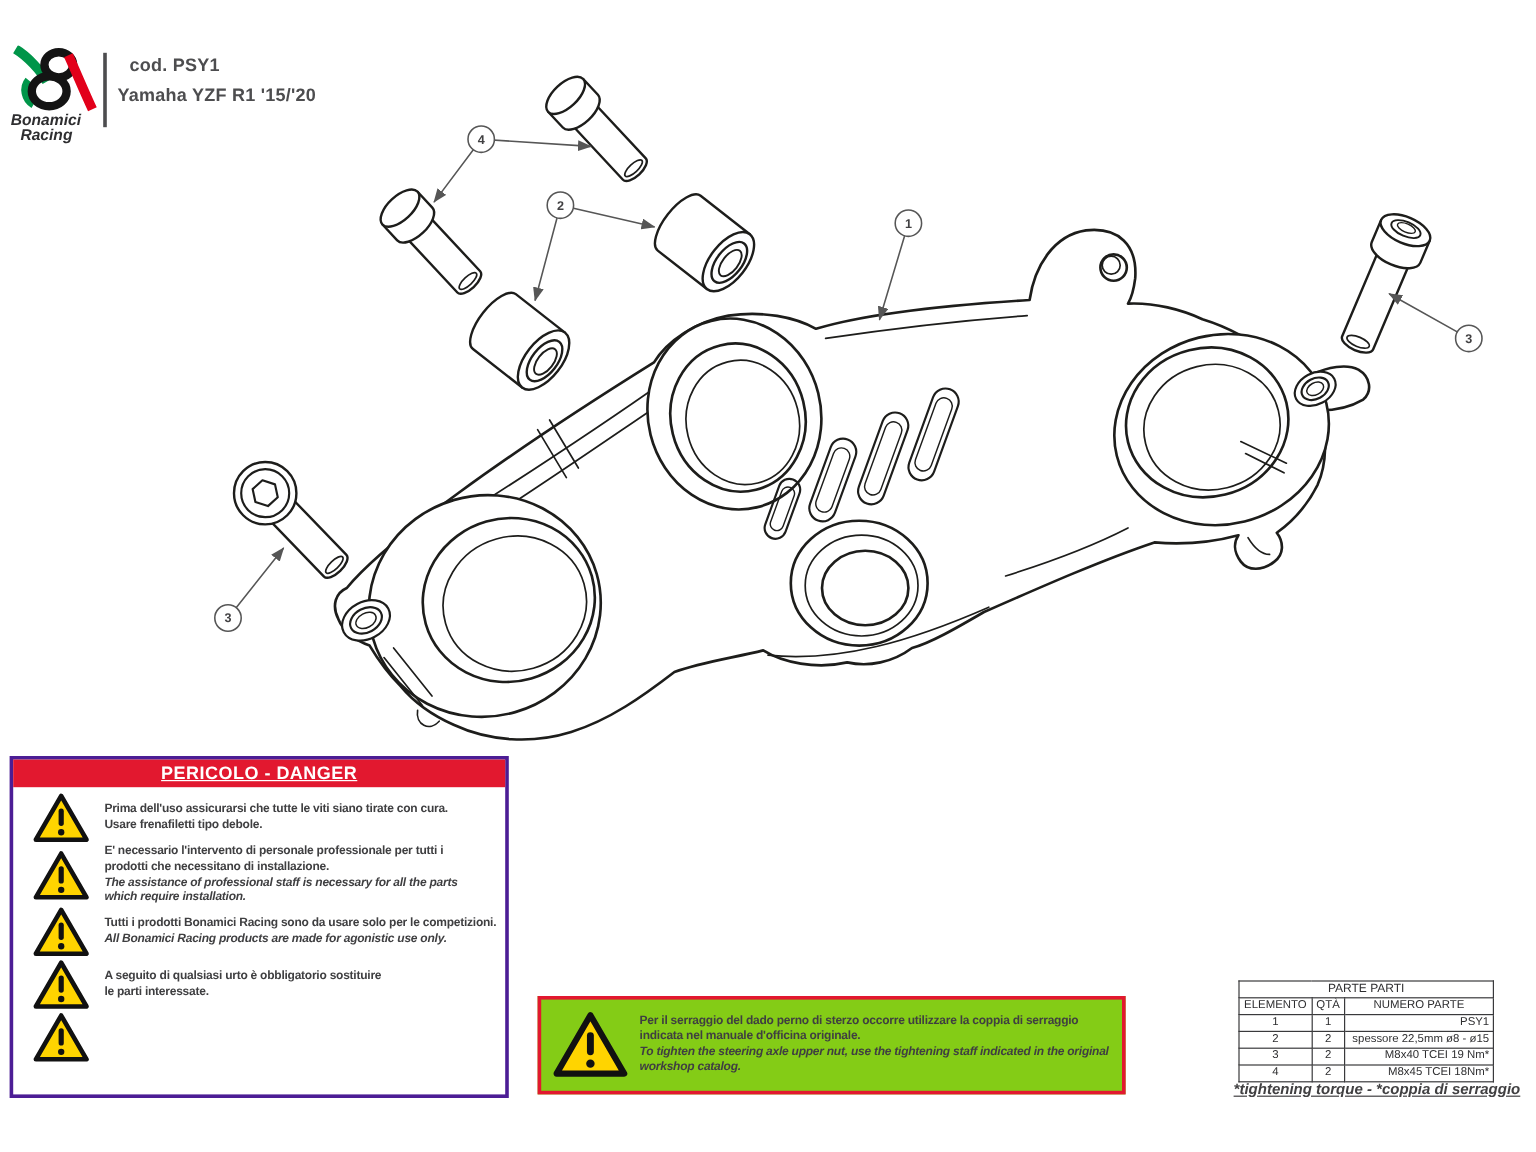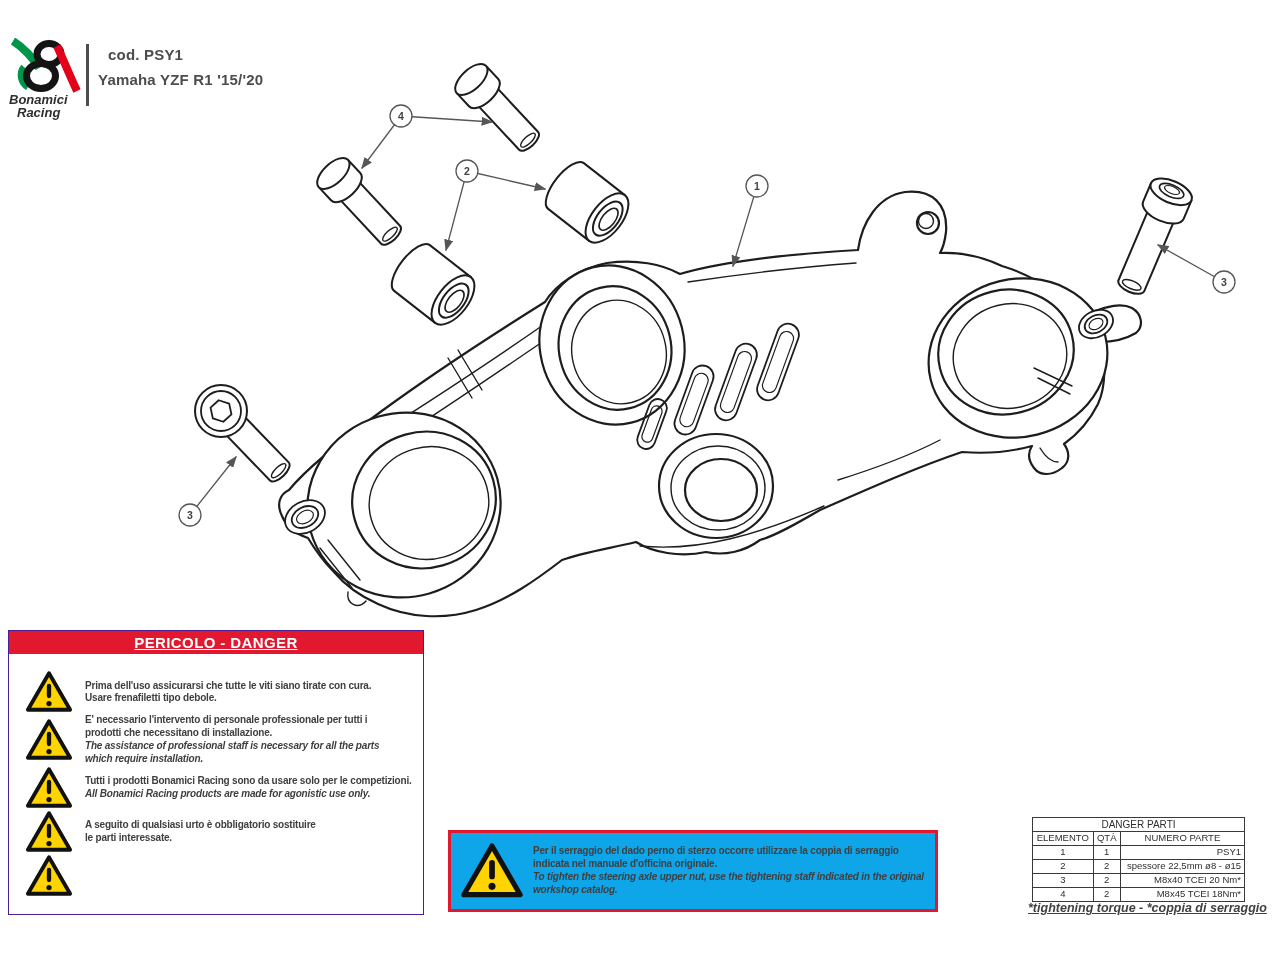--- a/index.html
+++ b/index.html
@@ -11,38 +11,38 @@
   .logo{position:absolute;left:8px;top:38px;width:74px;height:82px;}
   .header-divider{position:absolute;left:86px;top:44px;width:3px;height:62px;background:#4d4d4f;}
   .hdr-code{position:absolute;left:108px;top:46px;font-size:15px;font-weight:700;color:#4d4d4f;letter-spacing:.2px;}
   .hdr-model{position:absolute;left:98px;top:71px;font-size:15px;font-weight:700;color:#4d4d4f;letter-spacing:.2px;}
   
   .diagram{position:absolute;left:0;top:0;width:1280px;height:960px;}
   .diagram *{vector-effect:none;}
   
   .danger-box{
     position:absolute;left:8px;top:630px;width:416px;height:285px;
-    border:1px solid #4c1d95;background:#fff;box-sizing:border-box;display:flex;flex-direction:column;
+    border:3px solid #4c1d95;background:#fff;box-sizing:border-box;display:flex;flex-direction:column;
   }
   .danger-title{
     background:#e2182f;color:#fff;text-align:center;font-weight:700;font-size:15px;
     line-height:23px;height:23px;letter-spacing:.4px;text-decoration:underline;flex:0 0 auto;
   }
-  .danger-items{flex:1 1 auto;display:flex;flex-direction:column;justify-content:center;padding:4px 6px 4px 4px;}
+  .danger-items{flex:1 1 auto;display:flex;flex-direction:column;justify-content:flex-start;padding:4px 6px 4px 4px;}
   .danger-item{display:flex;align-items:center;}
   .warn-cell{flex:0 0 72px;display:flex;justify-content:center;}
   .warn-tri{width:48px;height:44px;}
   .warn-tri-big{width:64px;height:58px;}
   .dtext{flex:1 1 auto;}
   .t-it{font-size:10px;font-weight:700;color:#3f3f41;line-height:1.28;white-space:pre-line;letter-spacing:-.2px;}
   .t-en{font-size:10px;font-weight:700;font-style:italic;color:#3f3f41;line-height:1.28;white-space:pre-line;letter-spacing:-.2px;}
   
   .torque-box{
     position:absolute;left:448px;top:830px;width:490px;height:82px;border:3px solid #e2182f;
-    background:#0ea5e9;box-sizing:border-box;display:flex;align-items:center;
+    background:#84cc16;box-sizing:border-box;display:flex;align-items:center;
   }
   .torque-box .warn-cell{flex:0 0 82px;}
   
   .parts-table{position:absolute;left:1032px;top:817px;width:213px;border-collapse:collapse;}
   .parts-table td{
     border:1.4px solid #3a3a3c;font-size:9.5px;color:#2e2e30;height:13px;
     padding:0 3px;text-align:center;line-height:1.1;
   }
   .parts-table td.part-name{text-align:right;}
   .parts-table td.tbl-title{font-size:10px;}
@@ -353,41 +353,41 @@
       <div class="t-it">Per il serraggio del dado perno di sterzo occorre utilizzare la coppia di serraggio
 indicata nel manuale d'officina originale.</div>
       <div class="t-en">To tighten the steering axle upper nut, use the tightening staff indicated in the original
 workshop catalog.</div>
     </div>
   </div>
 
   <table class="parts-table">
     <tbody>
       <tr>
-        <td colspan="3" class="tbl-title">DANGER PARTI</td>
+        <td colspan="3" class="tbl-title">PARTE PARTI</td>
       </tr>
       <tr>
         <td>ELEMENTO</td>
         <td>QTÀ</td>
         <td>NUMERO PARTE</td>
       </tr>
       <tr>
         <td>1</td>
         <td>1</td>
         <td class="part-name">PSY1</td>
       </tr>
       <tr>
         <td>2</td>
         <td>2</td>
         <td class="part-name">spessore 22,5mm ø8 - ø15</td>
       </tr>
       <tr>
         <td>3</td>
         <td>2</td>
-        <td class="part-name">M8x40 TCEI 20 Nm*</td>
+        <td class="part-name">M8x40 TCEI 19 Nm*</td>
       </tr>
       <tr>
         <td>4</td>
         <td>2</td>
         <td class="part-name">M8x45 TCEI 18Nm*</td>
       </tr>
     </tbody>
   </table>
   <div class="tbl-footnote">*tightening torque - *coppia di serraggio</div>
 

